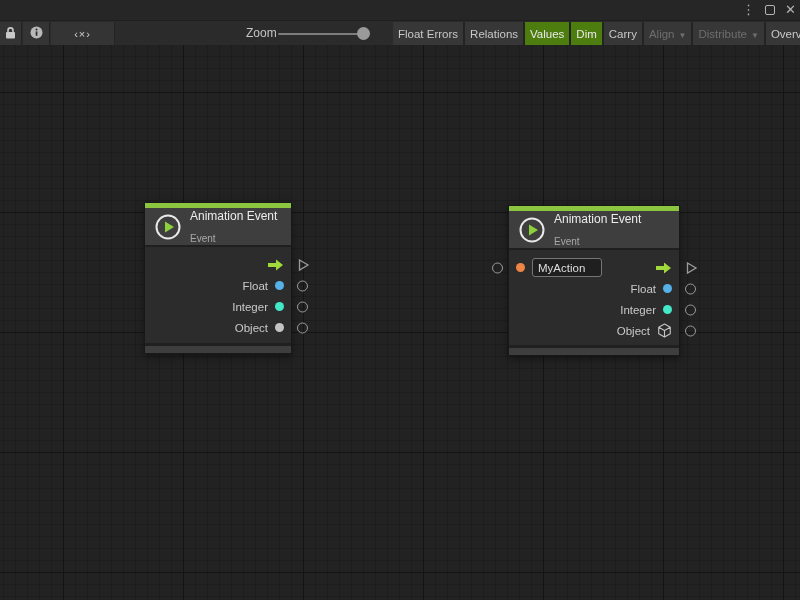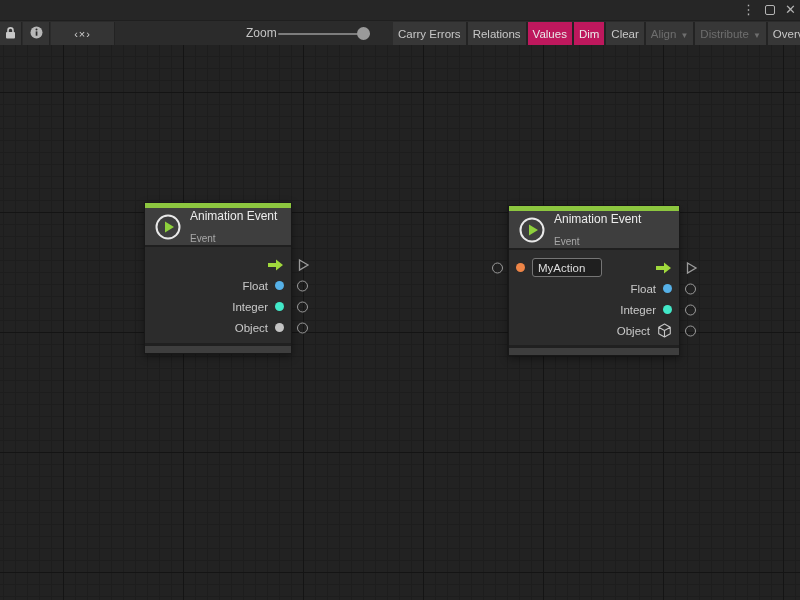--- a/index.html
+++ b/index.html
@@ -49,21 +49,21 @@
 
   .tb-right {
     position:absolute; left:393px; top:1px; height:24px;
     display:flex; gap:2px; background:#232323;
   }
   .tb-right .btn {
     height:24px; padding:0 5px; background:#373737;
     display:flex; align-items:center; gap:4px;
     color:#c8c8c8; font-size:11.5px; white-space:nowrap;
   }
-  .tb-right .btn.active { background:#be185d; color:#eaeaea; }
+  .tb-right .btn.active { background:#4d7c0f; color:#eaeaea; }
   .tb-right .btn.disabled { color:#6e6e6e;align-items:center; }
   .dd-arrow { font-size:8px; position:relative; top:1px; }
 
   
   .canvas {
     position:absolute; left:0; top:45px; width:800px; height:555px;
     background-color:#222222;
     background-image:
       linear-gradient(to right,#141414 1px,transparent 1px),
       linear-gradient(to bottom,#141414 1px,transparent 1px),
@@ -150,33 +150,33 @@
   </div>
 
 
   <span class="tb-zoom-label">Zoom</span>
   <div class="zoom-track"></div>
   <div class="zoom-handle"></div>
   <span class="tb-zoom-value">1x</span>
 
   <div class="tb-right">
     <div class="btn">
-        <span>Carry Errors</span>
+        <span>Float Errors</span>
       </div>
     <div class="btn">
         <span>Relations</span>
       </div>
     <div class="btn active">
         <span>Values</span>
       </div>
     <div class="btn active">
         <span>Dim</span>
       </div>
     <div class="btn">
-        <span>Clear</span>
+        <span>Carry</span>
       </div>
     <div class="btn disabled">
         <span>Align</span>
         <span class="dd-arrow">▼</span>
       </div>
     <div class="btn disabled">
         <span>Distribute</span>
         <span class="dd-arrow">▼</span>
       </div>
     <div class="btn">

